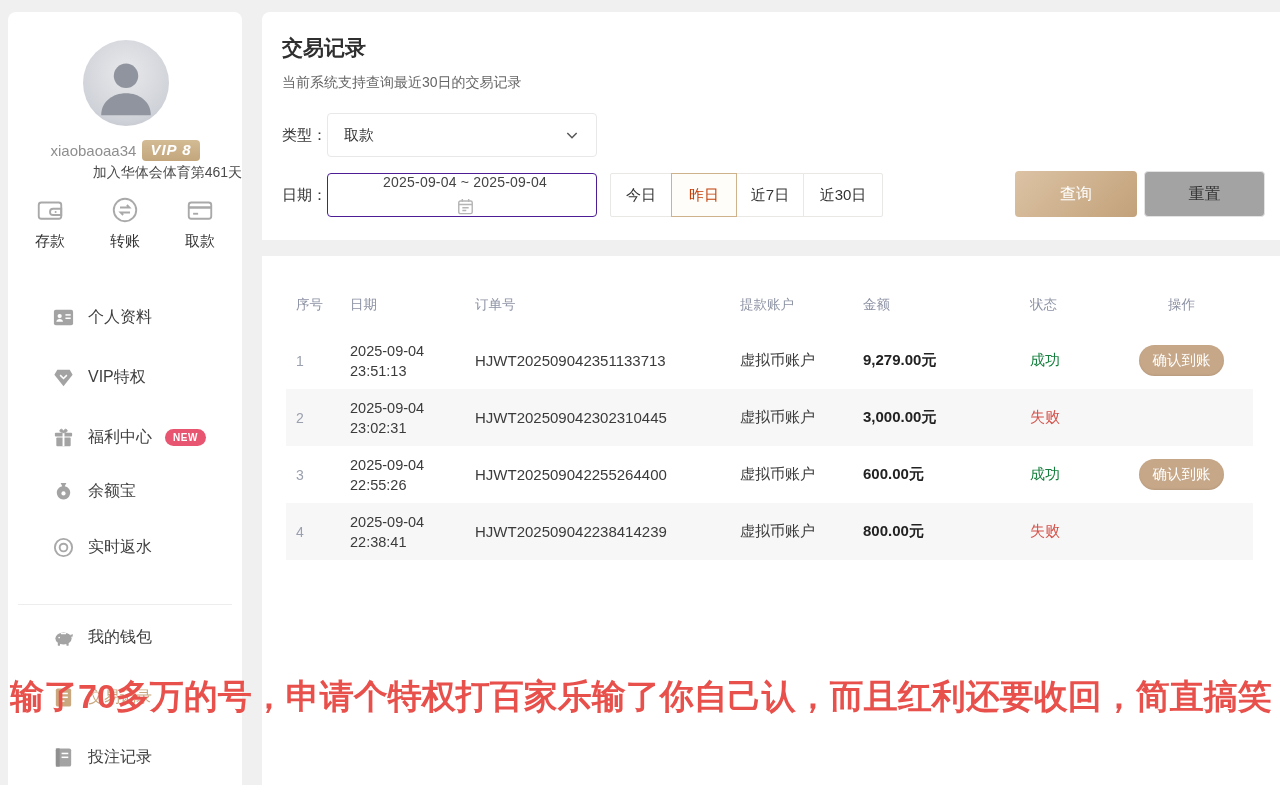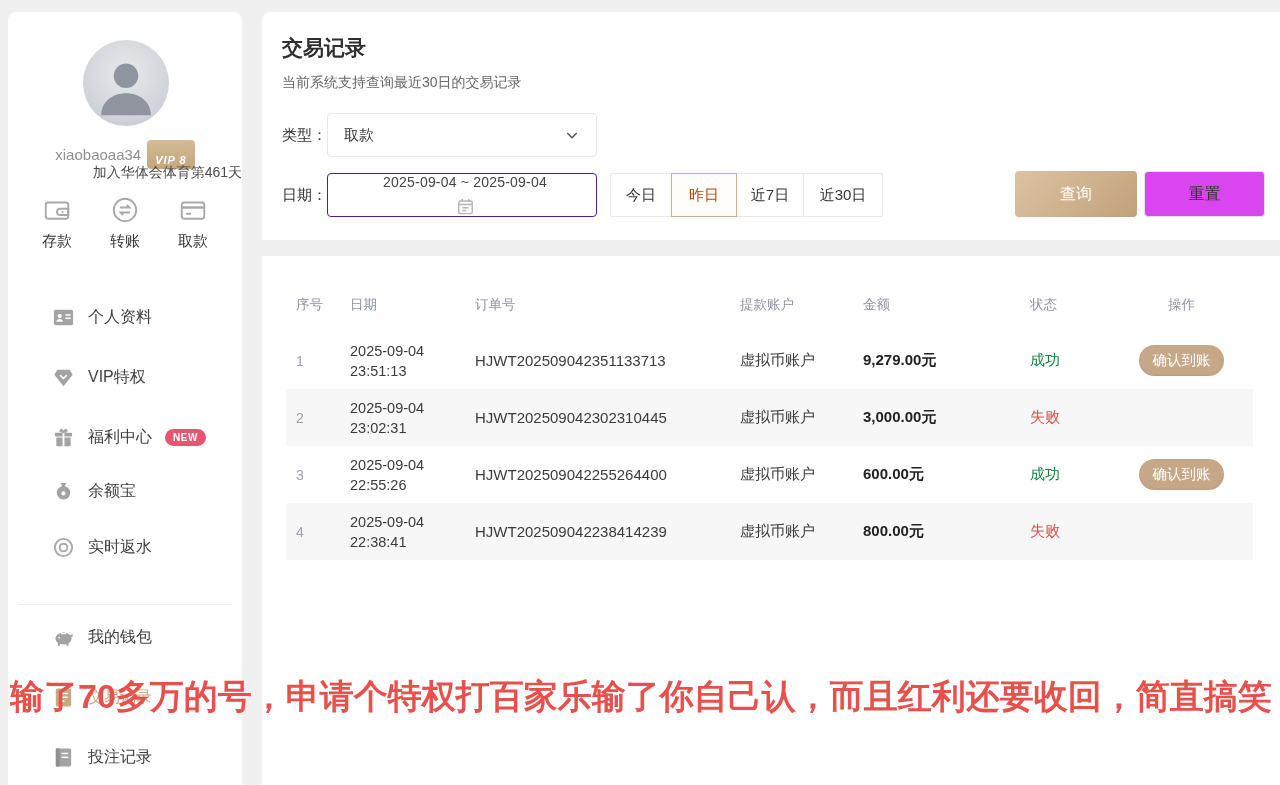--- a/index.html
+++ b/index.html
@@ -11,23 +11,23 @@
   .card { background:#fff; position:absolute; }
 
   
   #sidebar { left:8px; top:12px; width:234px; bottom:0; border-radius:8px 8px 0 0; }
   .avatar { position:absolute; left:75px; top:28px; width:86px; height:86px; border-radius:50%;
             background:radial-gradient(circle at 50% 38%, #e9e9ec 0%, #cfd2d8 70%, #b9bdc6 100%); overflow:hidden; }
   .avatar svg { position:absolute; left:50%; top:54%; transform:translate(-50%,-50%); }
   .user-row { position:absolute; top:128px; left:0; width:100%; text-align:center; white-space:nowrap; }
   .username { color:#8f8f8f; font-size:15px; vertical-align:middle; }
   .vip-badge { display:inline-block; vertical-align:middle; margin-left:6px; background:linear-gradient(180deg,#d3bb95,#c3a67c);
-               color:#fff; font-size:11px; font-weight:bold; font-style:italic; padding:14px 8px 3px; border-radius:4px; letter-spacing:1px; }
+               color:#fff; font-size:15px; font-weight:bold; font-style:italic; padding:1px 8px 3px; border-radius:4px; letter-spacing:1px; }
   .join-text { position:absolute; top:152px; left:0; width:100%; text-align:right; font-size:14px; color:#4a4a4a; }
-  .quick-actions { position:absolute; top:183px; left:0; width:100%; display:flex; justify-content:center; gap:6px; }
+  .quick-actions { position:absolute; top:183px; left:0; width:100%; display:flex; justify-content:center; gap:13px; }
   .qa-item { width:62px; display:flex; flex-direction:column; align-items:center; gap:7px; cursor:pointer; }
   .qa-item span { font-size:15px; color:#333; }
   .menu-item { position:absolute; left:0; width:100%; height:40px; display:flex; align-items:center; padding-left:44px; gap:13px; cursor:pointer; }
   .menu-item .label { font-size:16px; color:#3f3f3f; }
   .menu-item.active .label { color:#c9a87f; }
   .new-badge { background:#e85570; color:#fff; font-size:10px; font-weight:bold; padding:3px 8px; border-radius:9px; letter-spacing:.5px; }
   .side-divider { position:absolute; left:10px; right:10px; top:592px; height:1px; background:#ededed; }
 
   
   #filter-card { left:262px; top:12px; right:0; height:228px; border-radius:8px 0 0 0; }
@@ -41,21 +41,21 @@
               border-radius:4px; background:#fff; display:flex; align-items:center; padding:0 14px 0 20px; cursor:pointer;flex-direction:column; }
   .date-box .value { font-size:14px; color:#444; flex:1; letter-spacing:.2px; }
   .seg-group { position:absolute; left:348px; top:161px; height:44px; display:flex; }
   .seg-btn { height:44px; background:#fff; border:1px solid #eae8e5; margin-left:-1px; font-size:15px; color:#333;
              display:flex; align-items:center; justify-content:center; cursor:pointer; }
   .seg-btn:first-child { margin-left:0; border-radius:2px 0 0 2px; }
   .seg-btn:last-child { border-radius:0 2px 2px 0; }
   .seg-btn.active { border:1px solid #cdb28b; color:#c2410c; background:#fffdf9; z-index:1; }
   .btn { position:absolute; top:159px; height:46px; border-radius:4px; font-size:16px; display:flex; align-items:center; justify-content:center; cursor:pointer; }
   #query-btn { left:753px; width:122px; background:linear-gradient(135deg,#dcc3a4,#c2a17a); color:#fff; }
-  #reset-btn { left:882px; width:121px; background:#d946ef; border:1px solid #e3e3e3; color:#333; }
+  #reset-btn { left:882px; width:121px; background:#a3a3a3; border:1px solid #e3e3e3; color:#333; }
 
   
   #table-card { left:262px; top:256px; right:0; bottom:0; }
   .t-head { position:absolute; left:24px; right:27px; top:29px; height:40px; display:flex; align-items:center; }
   .t-head span { font-size:13.5px; color:#8c92a3; }
   .t-rows { position:absolute; left:24px; right:27px; top:76px; }
   .t-row { height:57px; display:flex; align-items:center; background:#fff; }
   .t-row.striped { background:#f7f7f8; }
   .col-no { width:64px; padding-left:10px; color:#9aa0ad; font-size:14px; }
   .t-head .col-no { color:#8c92a3; padding-left:10px; }

